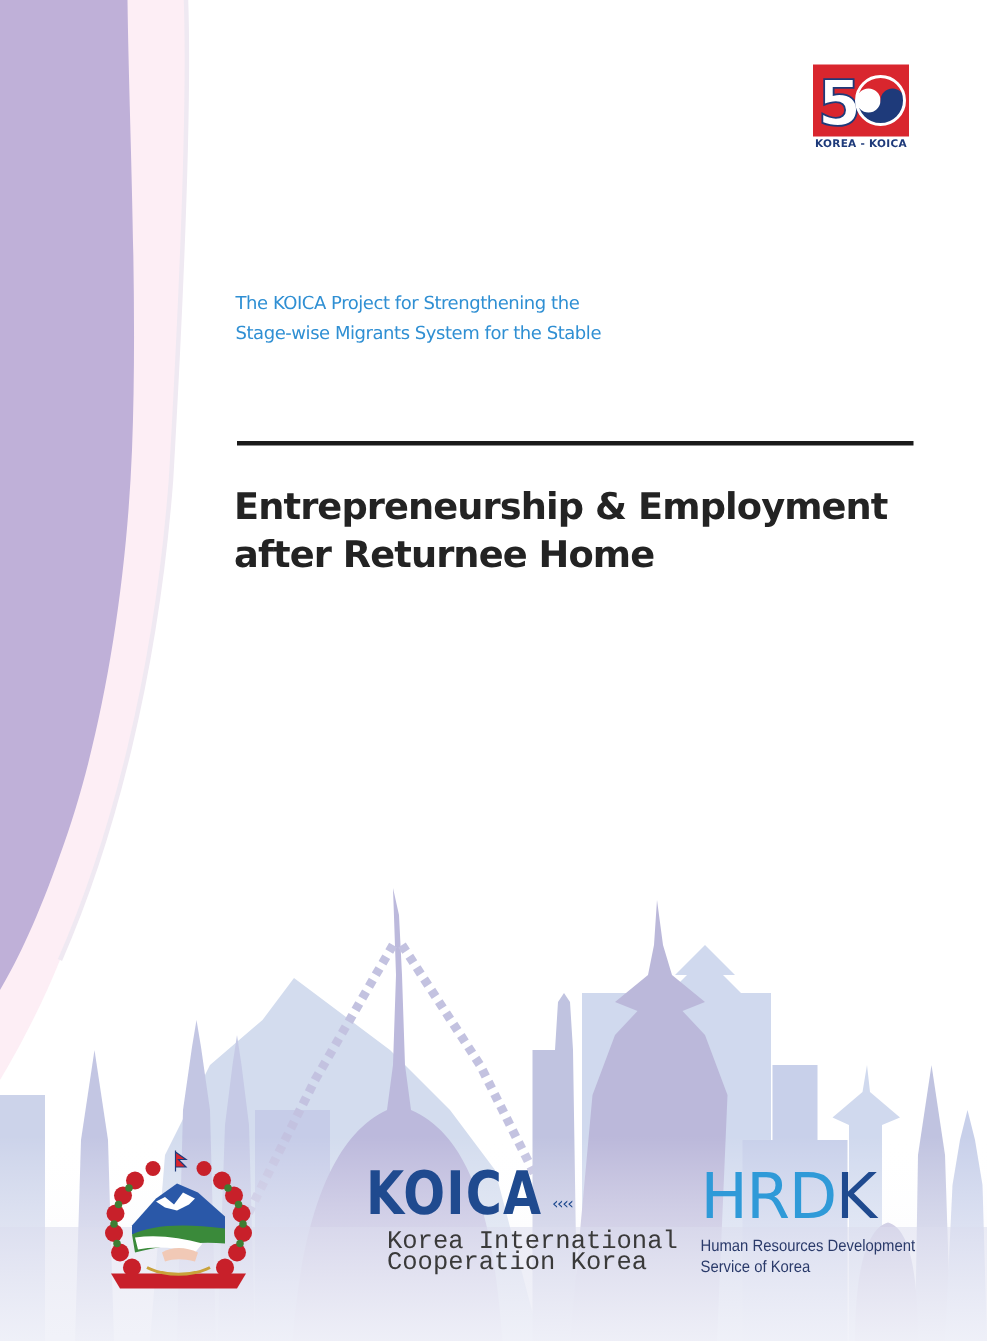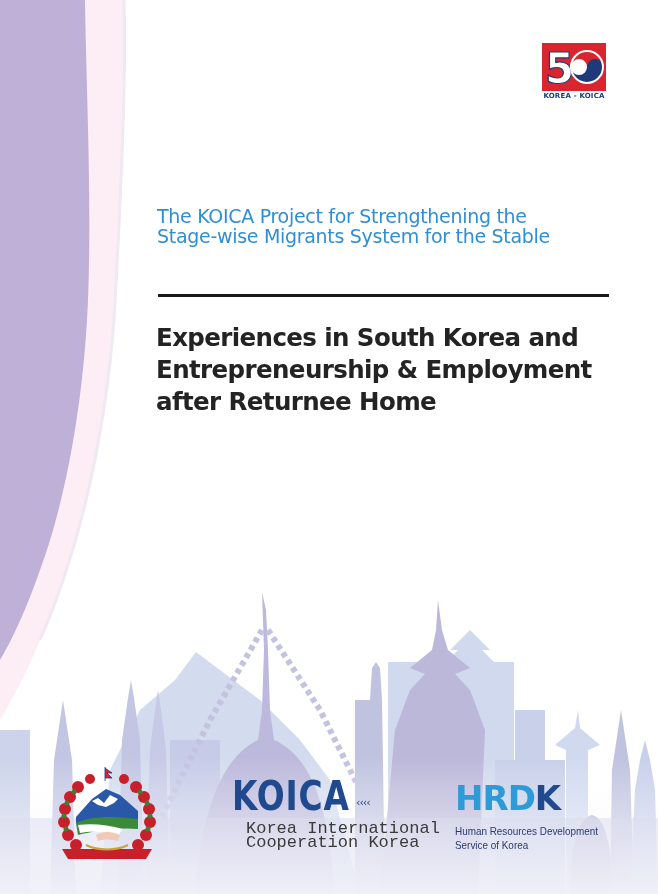--- a/index.html
+++ b/index.html
@@ -3,33 +3,33 @@
 <meta charset="utf-8">
 <style>
   html, body { margin: 0; padding: 0; }
   body { width: 658px; height: 894px; position: relative; overflow: hidden; background: #ffffff; font-family: "DejaVu Sans", sans-serif; }
   .page { position: absolute; left: 0; top: 0; width: 658px; height: 894px; overflow: hidden; background: #ffffff; }
   .side-art { position: absolute; left: 0; top: 0; width: 658px; height: 894px; }
   .skyline { position: absolute; left: 0; top: 590px; width: 658px; height: 304px; }
   .badge { position: absolute; left: 542px; top: 43px; width: 64px; height: 60px; }
   .badge-box { position: absolute; left: 0; top: 0; width: 64px; height: 48px; background: #d9262e; }
   .badge-text { position: absolute; left: 0; top: 49px; width: 64px; text-align: center; font-family: "DejaVu Sans", sans-serif; font-weight: bold; font-size: 7px; color: #1e3a7a; letter-spacing: 0.2px; }
-  .subtitle { position: absolute; left: 157px; top: 206px; width: 460px; color: #2f8fd3; font-family: "DejaVu Sans", sans-serif; font-size: 19px; line-height: 20px; letter-spacing: -0.3px; }
+  .subtitle { position: absolute; left: 157px; top: 192px; width: 460px; color: #2f8fd3; font-family: "DejaVu Sans", sans-serif; font-size: 12px; line-height: 20px; letter-spacing: -0.3px; }
   .subtitle div { white-space: nowrap; }
   .rule { position: absolute; left: 158px; top: 294px; width: 451px; height: 3px; background: #1a1a1a; }
   .title { position: absolute; left: 156px; top: 322px; width: 470px; color: #232323; font-family: "DejaVu Sans", sans-serif; font-weight: bold; font-size: 24.5px; line-height: 32px; letter-spacing: -0.6px; }
   .title div { white-space: nowrap; }
-  .logos { position: absolute; left: 0; top: 760px; width: 598px; height: 120px; }
+  .logos { position: absolute; left: 12px; top: 760px; width: 598px; height: 120px; }
   .emblem { position: absolute; left: 48px; top: 5px; width: 118px; height: 100px; }
   .koica { position: absolute; left: 232px; top: 16px; width: 160px; }
   .koica-mark { font-family: "DejaVu Sans", sans-serif; font-weight: bold; font-size: 40px; line-height: 40px; color: #1f4a8f; letter-spacing: 1px; transform: scaleX(0.82); transform-origin: left; white-space: nowrap; }
   .koica-leaf { position: absolute; left: 124px; top: 20px; font-size: 11px; color: #1f4a8f; letter-spacing: -1px; }
   .koica-sub { margin-top: 6px; margin-left: 14px; font-family: Liberation Mono, monospace; font-size: 17px; line-height: 14px; color: #3a3a3a; white-space: nowrap; }
   .hrdk { position: absolute; left: 455px; top: 18px; width: 180px; }
-  .hrdk-mark { font-family: "DejaVu Sans", sans-serif; font-weight: bold; font-size: 34px; line-height: 40px; letter-spacing: -1px; white-space: nowrap; }
+  .hrdk-mark { font-family: "DejaVu Sans", sans-serif; font-weight: normal; font-size: 42px; line-height: 40px; letter-spacing: -1px; white-space: nowrap; }
   .hrdk-mark .c1 { color: #2f9ad8; }
   .hrdk-mark .c2 { color: #1f4a8f; }
   .hrdk-sub { margin-top: 6px; font-family: "Liberation Sans", sans-serif; font-size: 11px; line-height: 14px; color: #2a3a6a; white-space: nowrap; transform: scaleX(0.9); transform-origin: left; }
 </style>
 </head>
 <body>
 
 <div class="page">
 
   <svg class="side-art" viewBox="0 0 658 894" preserveAspectRatio="none">
@@ -91,21 +91,20 @@
   </div>
 
   <div class="subtitle">
     <div>The KOICA Project for Strengthening the</div>
     <div>Stage-wise Migrants System for the Stable</div>
   </div>
 
   <div class="rule"></div>
 
   <div class="title">
-    <div>Experiences in South Korea and</div>
     <div>Entrepreneurship &amp; Employment</div>
     <div>after Returnee Home</div>
   </div>
 
   <div class="logos">
 
     <svg class="emblem" viewBox="0 0 118 100">
 
       <g fill="#c8202a">
         <circle cx="30" cy="22" r="6"></circle>

